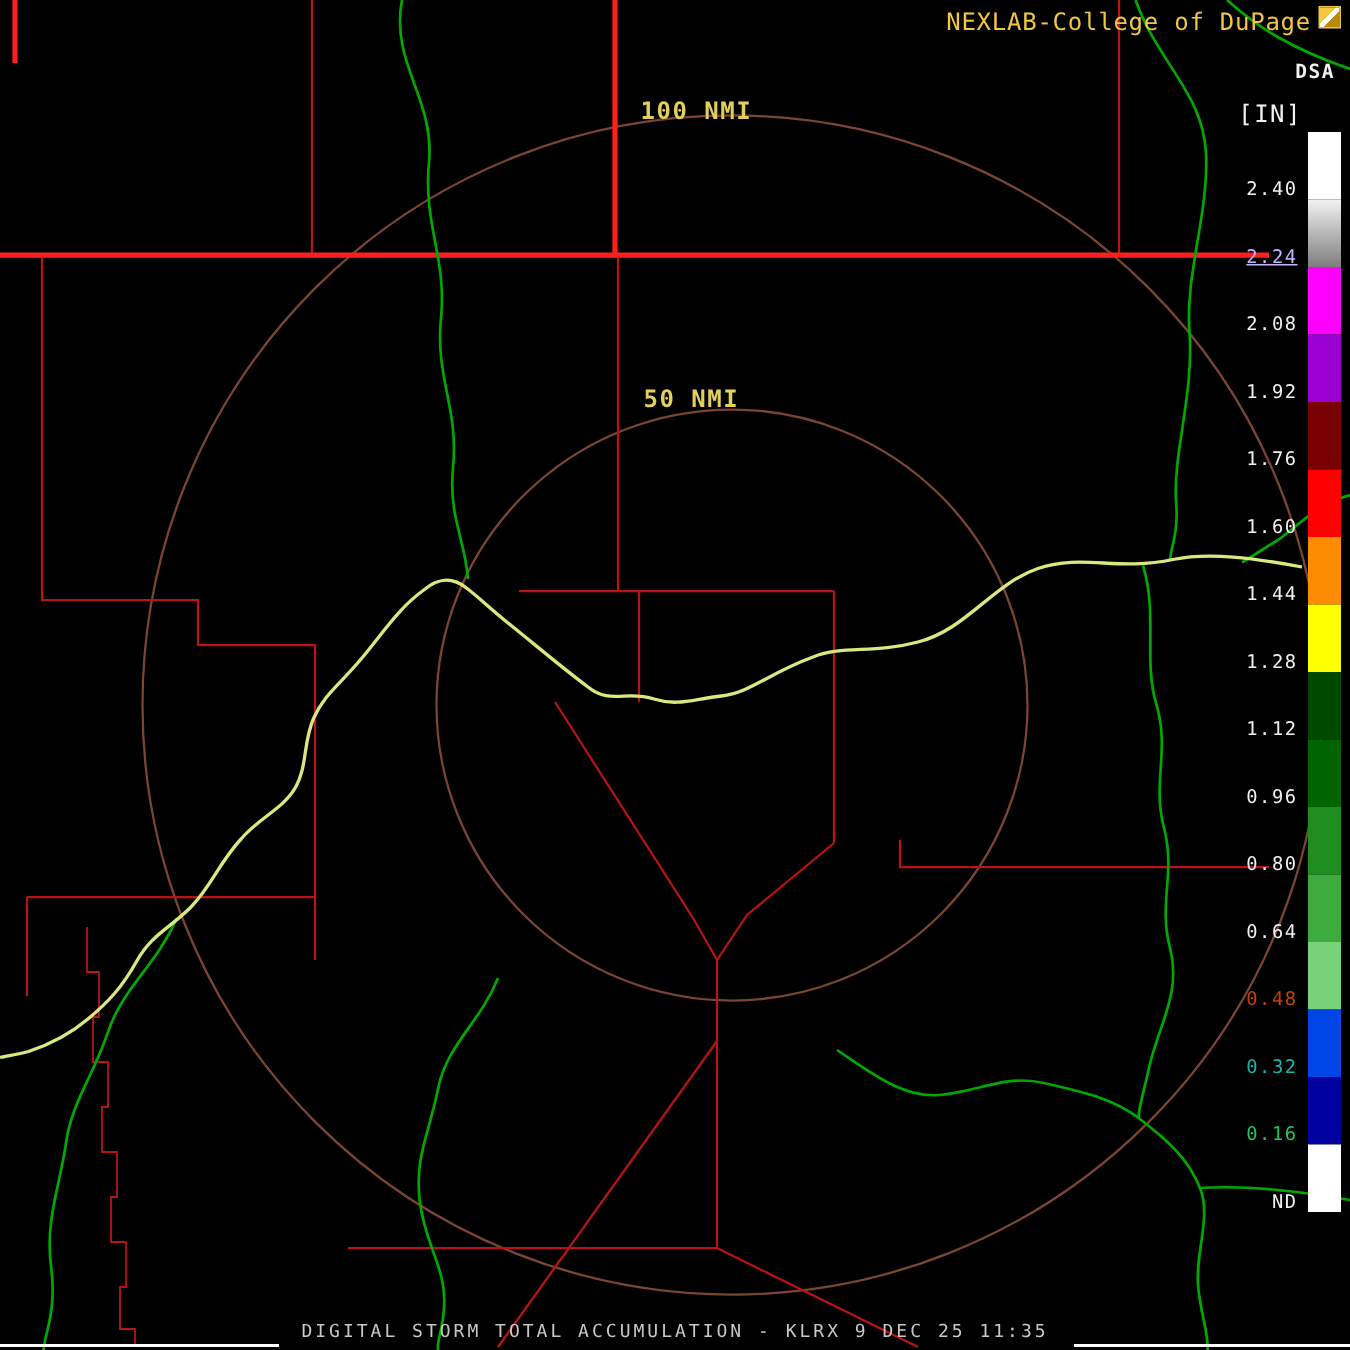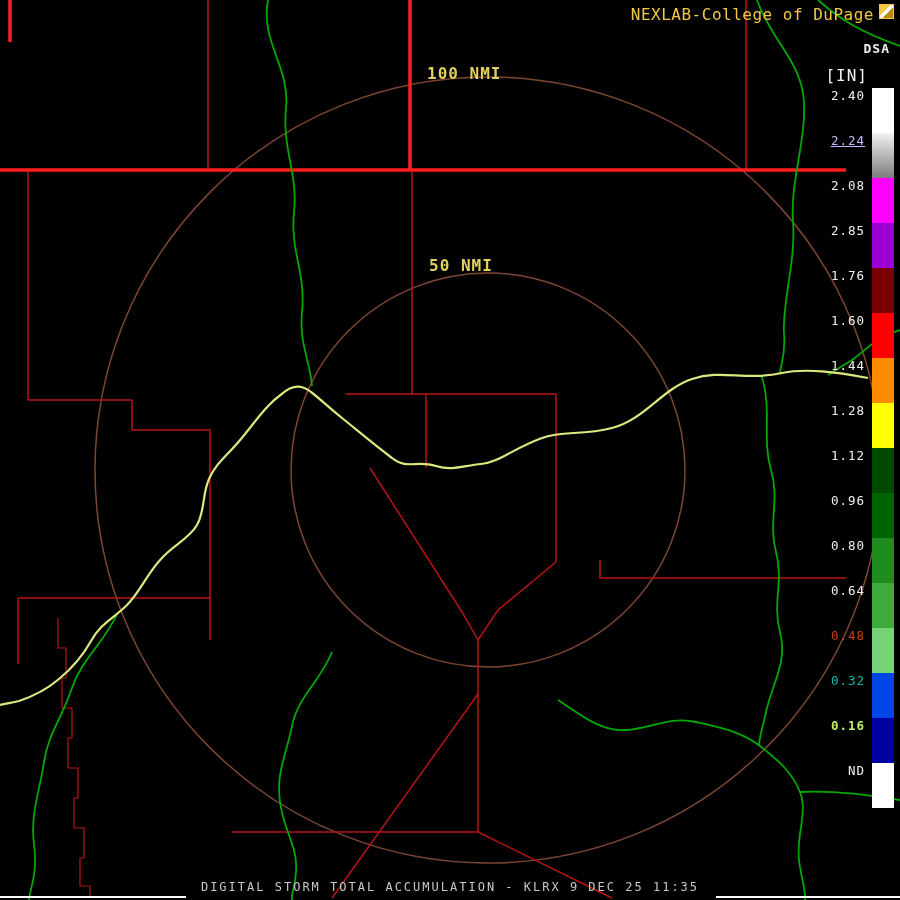--- a/index.html
+++ b/index.html
@@ -58,21 +58,21 @@
 
   .colorbar {
     position: absolute;
     top: 88px; right: 6px;
     display: flex;
     flex-direction: column;
   }
   .cb-row {
     height: 45px;
     display: flex;
-    align-items: flex-start;
+    align-items: flex-end;
   }
   .cb-label {
     width: 54px;
     text-align: right;
     font-size: 12.5px;
     letter-spacing: 1px;
     color: #f0f0f0;
     padding-right: 7px;
   }
   .cb-swatch {
@@ -167,21 +167,21 @@
       </div>
       <div class="cb-row">
         <span class="cb-label" style="color: #c4b5fd; text-decoration: underline;">2.24</span>
         <span class="cb-swatch" style="background: linear-gradient(rgb(242, 242, 242), rgb(125, 125, 125));"></span>
       </div>
       <div class="cb-row">
         <span class="cb-label" style="color: rgb(240, 240, 240);">2.08</span>
         <span class="cb-swatch" style="background: rgb(255, 0, 255);"></span>
       </div>
       <div class="cb-row">
-        <span class="cb-label" style="color: rgb(240, 240, 240);">2.85</span>
+        <span class="cb-label" style="color: rgb(240, 240, 240);">1.92</span>
         <span class="cb-swatch" style="background: rgb(155, 0, 210);"></span>
       </div>
       <div class="cb-row">
         <span class="cb-label" style="color: rgb(240, 240, 240);">1.76</span>
         <span class="cb-swatch" style="background: rgb(120, 0, 0);"></span>
       </div>
       <div class="cb-row">
         <span class="cb-label" style="color: rgb(240, 240, 240);">1.60</span>
         <span class="cb-swatch" style="background: rgb(255, 0, 0);"></span>
       </div>
@@ -211,21 +211,21 @@
       </div>
       <div class="cb-row">
         <span class="cb-label" style="color: #c2410c;">0.48</span>
         <span class="cb-swatch" style="background: rgb(120, 210, 120);"></span>
       </div>
       <div class="cb-row">
         <span class="cb-label" style="color: #14b8a6;">0.32</span>
         <span class="cb-swatch" style="background: rgb(0, 70, 230);"></span>
       </div>
       <div class="cb-row">
-        <span class="cb-label" style="color: #bef264; font-weight: bold;">0.16</span>
+        <span class="cb-label" style="color: #22c55e;">0.16</span>
         <span class="cb-swatch" style="background: rgb(0, 0, 160);"></span>
       </div>
       <div class="cb-row">
         <span class="cb-label" style="color: rgb(240, 240, 240);">ND</span>
         <span class="cb-swatch" style="background: rgb(255, 255, 255);"></span>
       </div>
     </div>
 
   <div class="footer-title" style="color: rgb(200, 200, 200);">DIGITAL STORM TOTAL ACCUMULATION - KLRX 9 DEC 25 11:35</div>
 </div>

